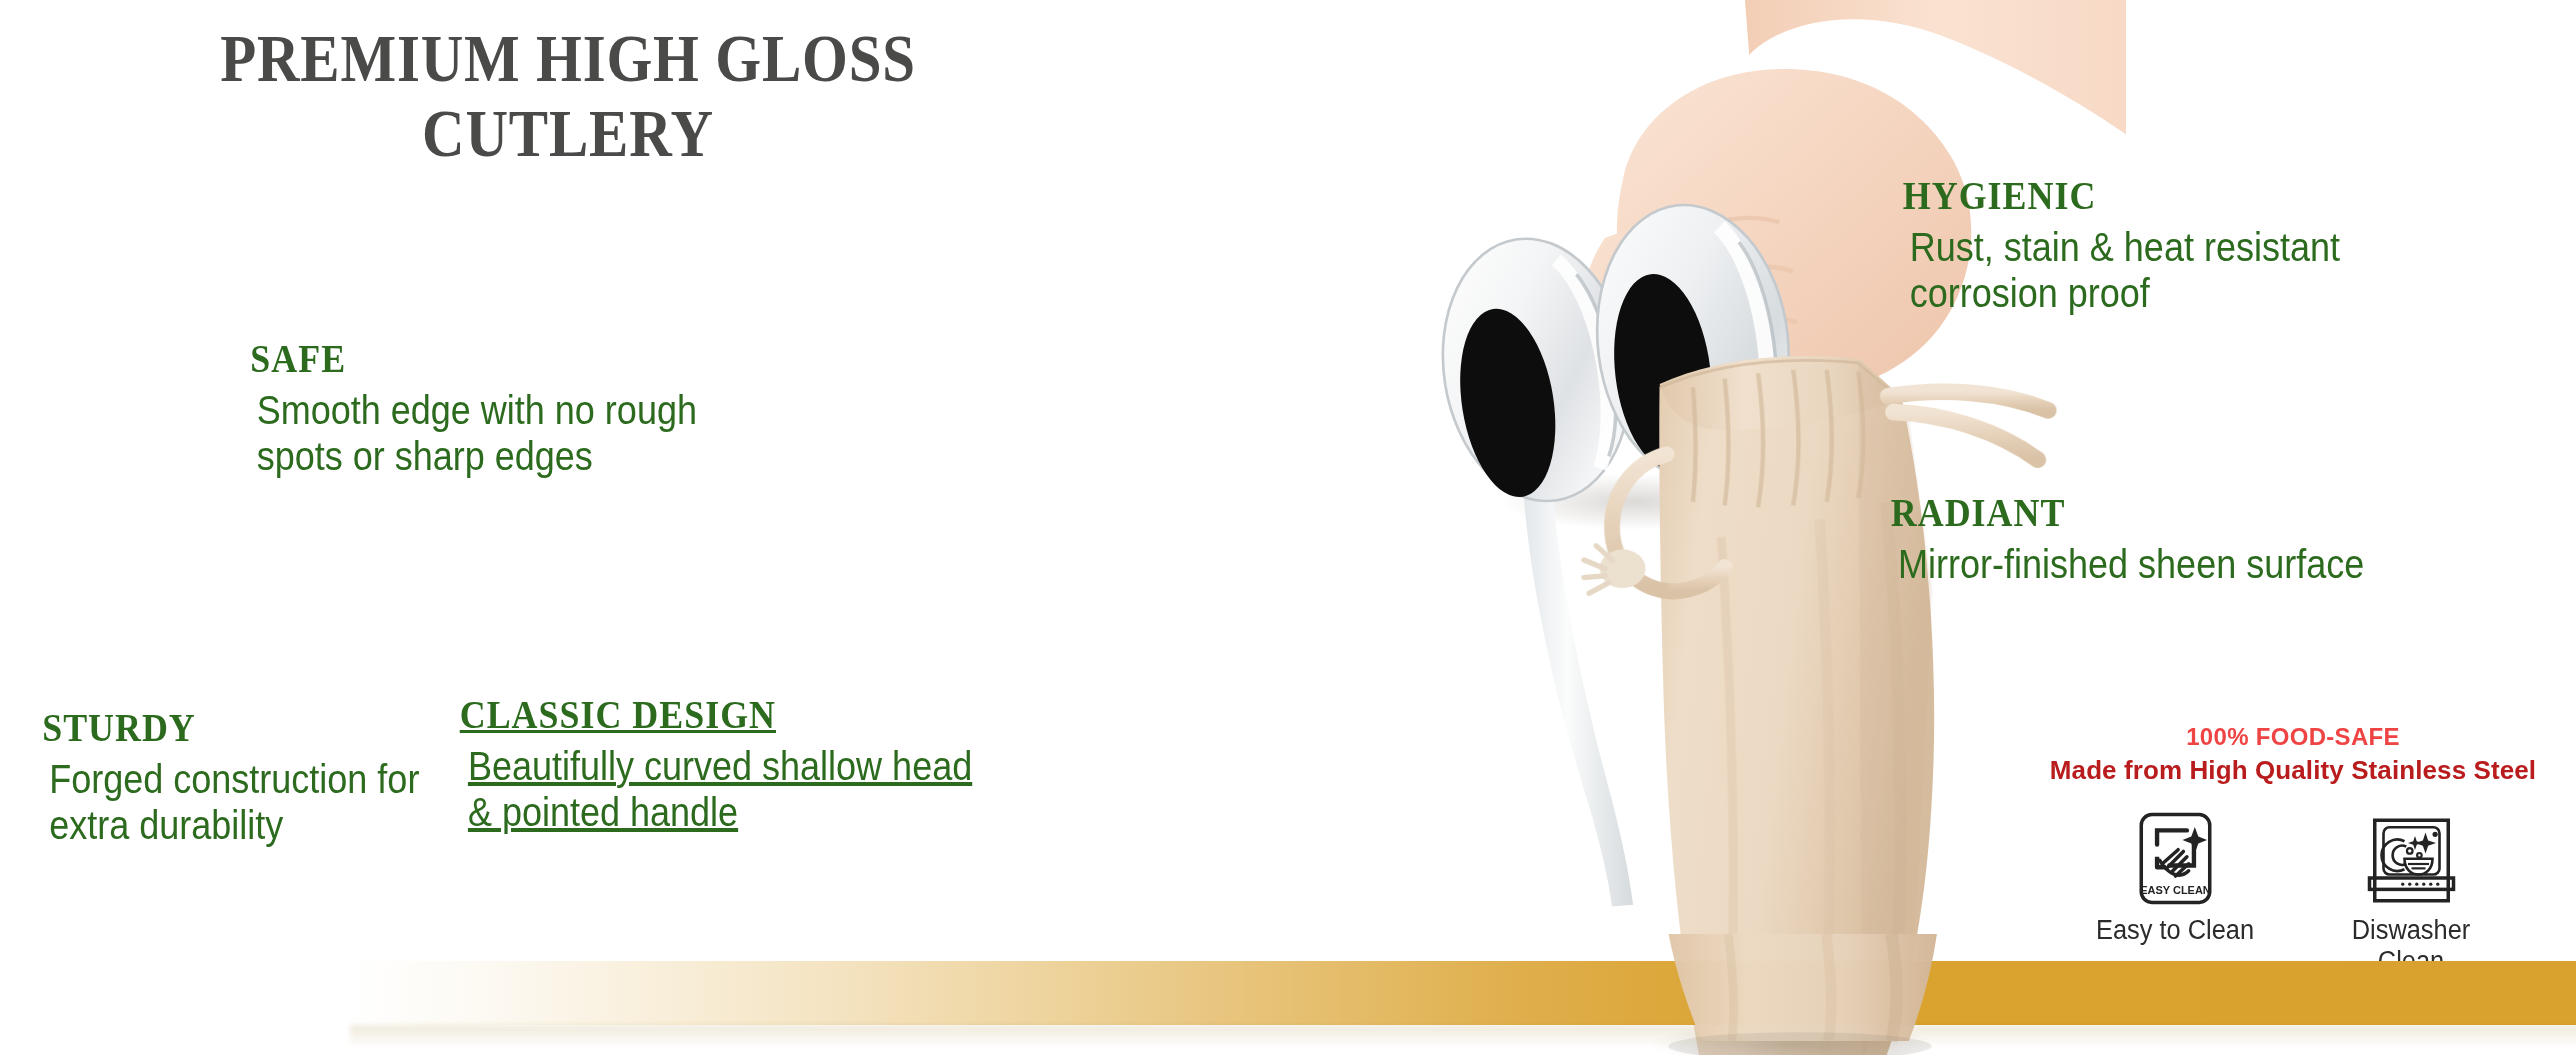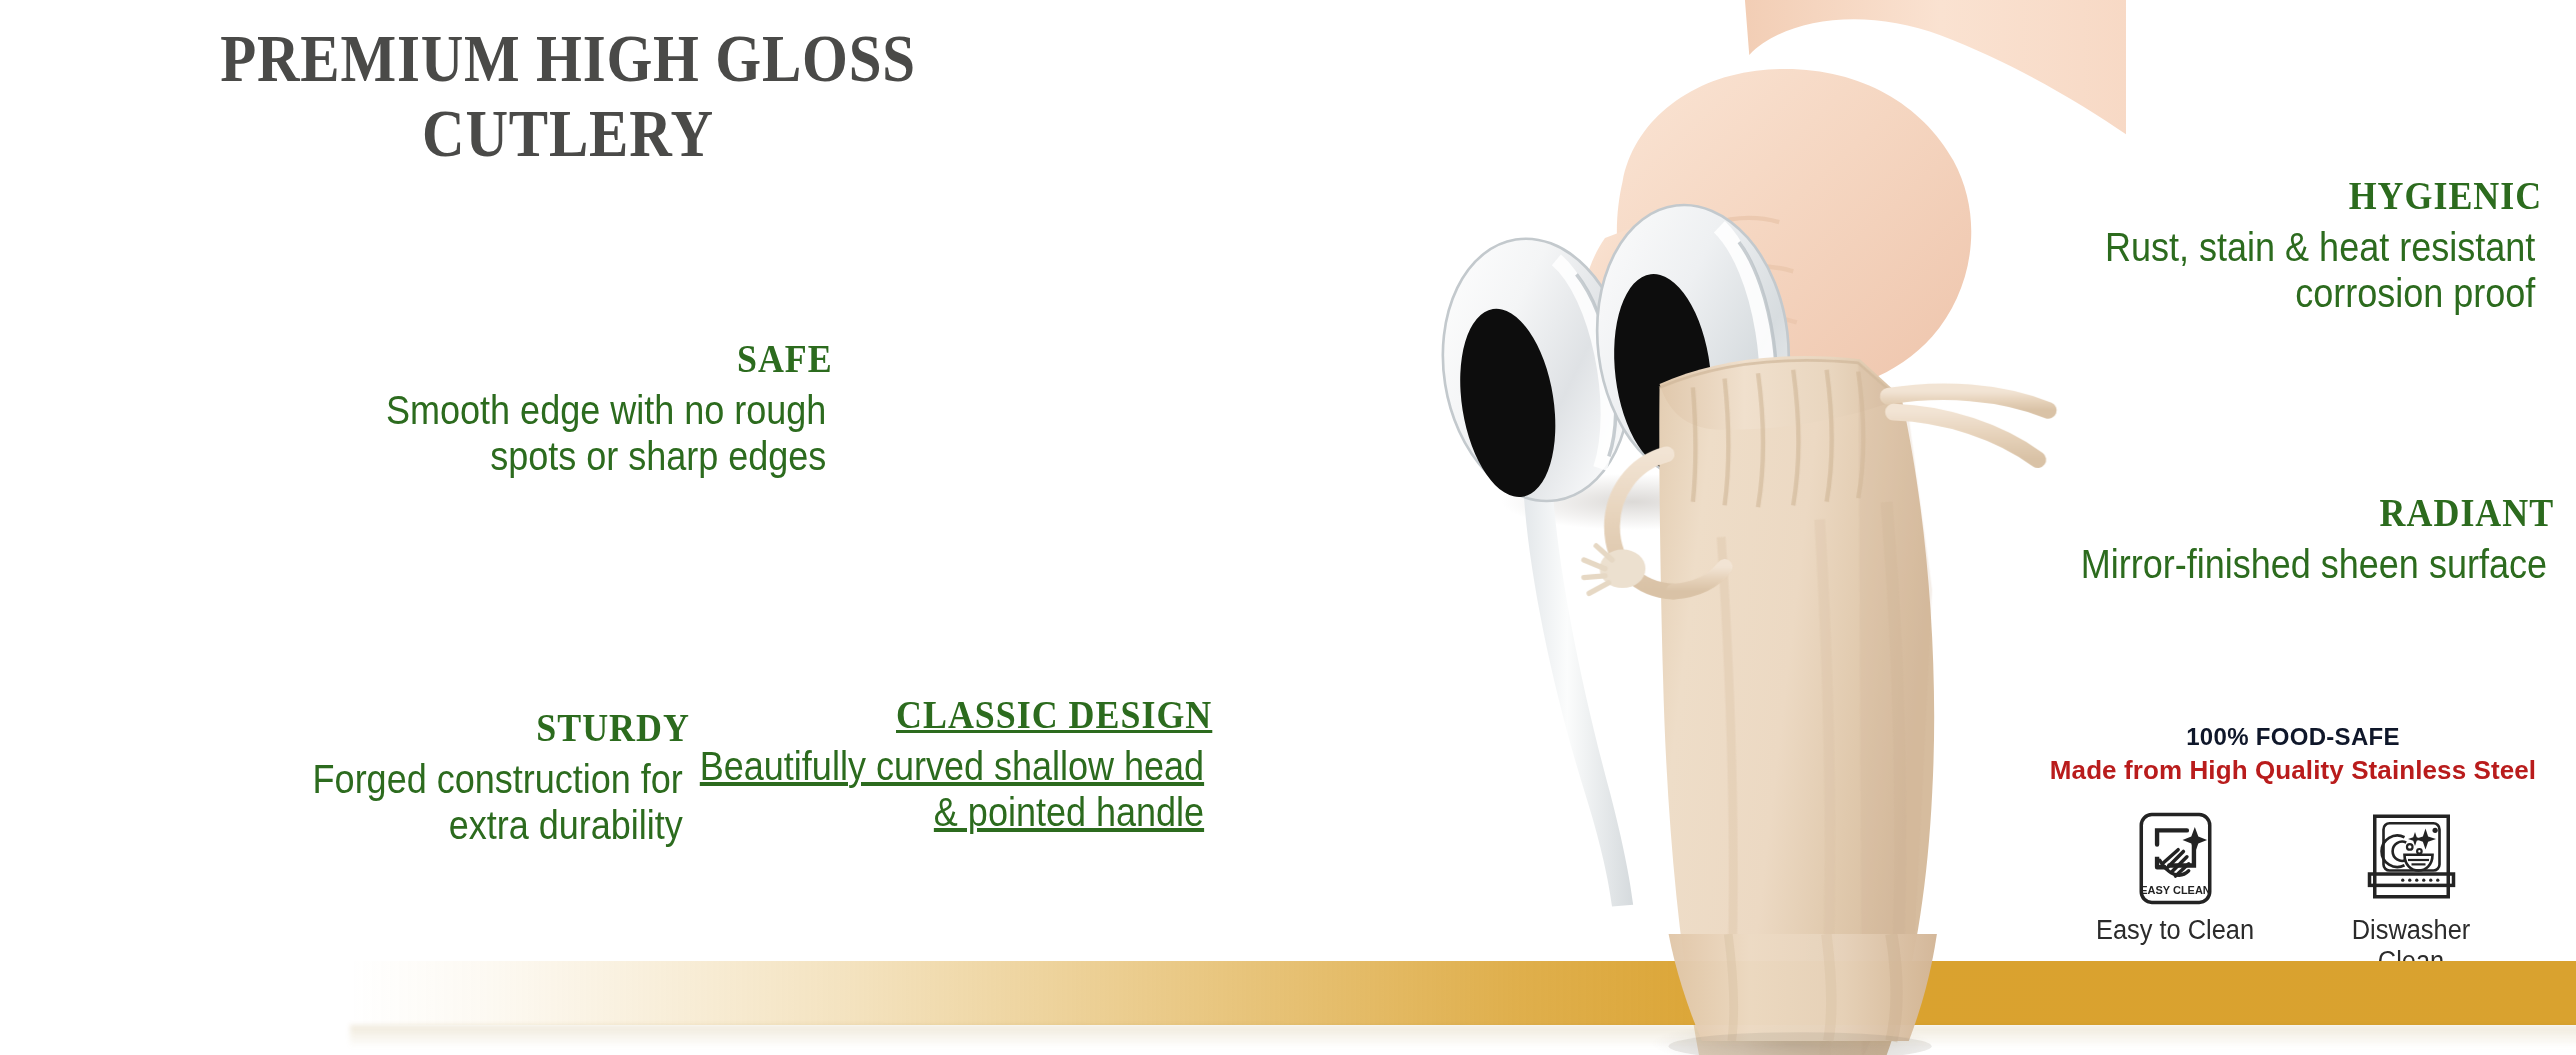--- a/index.html
+++ b/index.html
@@ -18,21 +18,21 @@
     width: 2576px;
     height: 1056px;
     background: #ffffff;
     overflow: hidden;
     margin-left: 14px;
   }
 
   
   .feature {
     position: absolute;
-    text-align: right;
+    text-align: left;
     color: #2c6b1e;
   }
   .feature .f-title {
     font-family: "Liberation Serif", "DejaVu Serif", serif;
     font-weight: bold;
     font-size: 39px;
     letter-spacing: 1.1px;
     color: #2c6b1e;
     line-height: 1.05;
     margin: 0 0 7px 0;
@@ -116,21 +116,21 @@
     position: absolute;
     left: 2015px;
     top: 723px;
     width: 528px;
     text-align: center;
   }
   #badge .badge-line1 {
     font-family: "Liberation Sans", sans-serif;
     font-weight: bold;
     font-size: 24px;
-    color: #0f172a;
+    color: #ef4444;
     letter-spacing: 0.3px;
     margin: 0 0 4.4px 0;
   }
   #badge .badge-line2 {
     font-family: "Liberation Sans", sans-serif;
     font-weight: bold;
     font-size: 26px;
     color: #b91c1c;
     letter-spacing: 0.1px;
     margin: 0;
@@ -141,21 +141,21 @@
     gap: 60px;
     margin-top: 25px;
   }
   .badge-item {
     width: 176px;
     text-align: center;
   }
   .badge-item .bi-icon {
     height: 95px;
     display: flex;
-    align-items: flex-start;
+    align-items: flex-end;
     justify-content: center;
   }
   .badge-item .bi-label {
     margin-top: 8.8px;
     font-family: "Liberation Sans", sans-serif;
     font-size: 27px;
     color: #2b2b2b;
     transform: scaleX(0.94);
   }
 </style>

